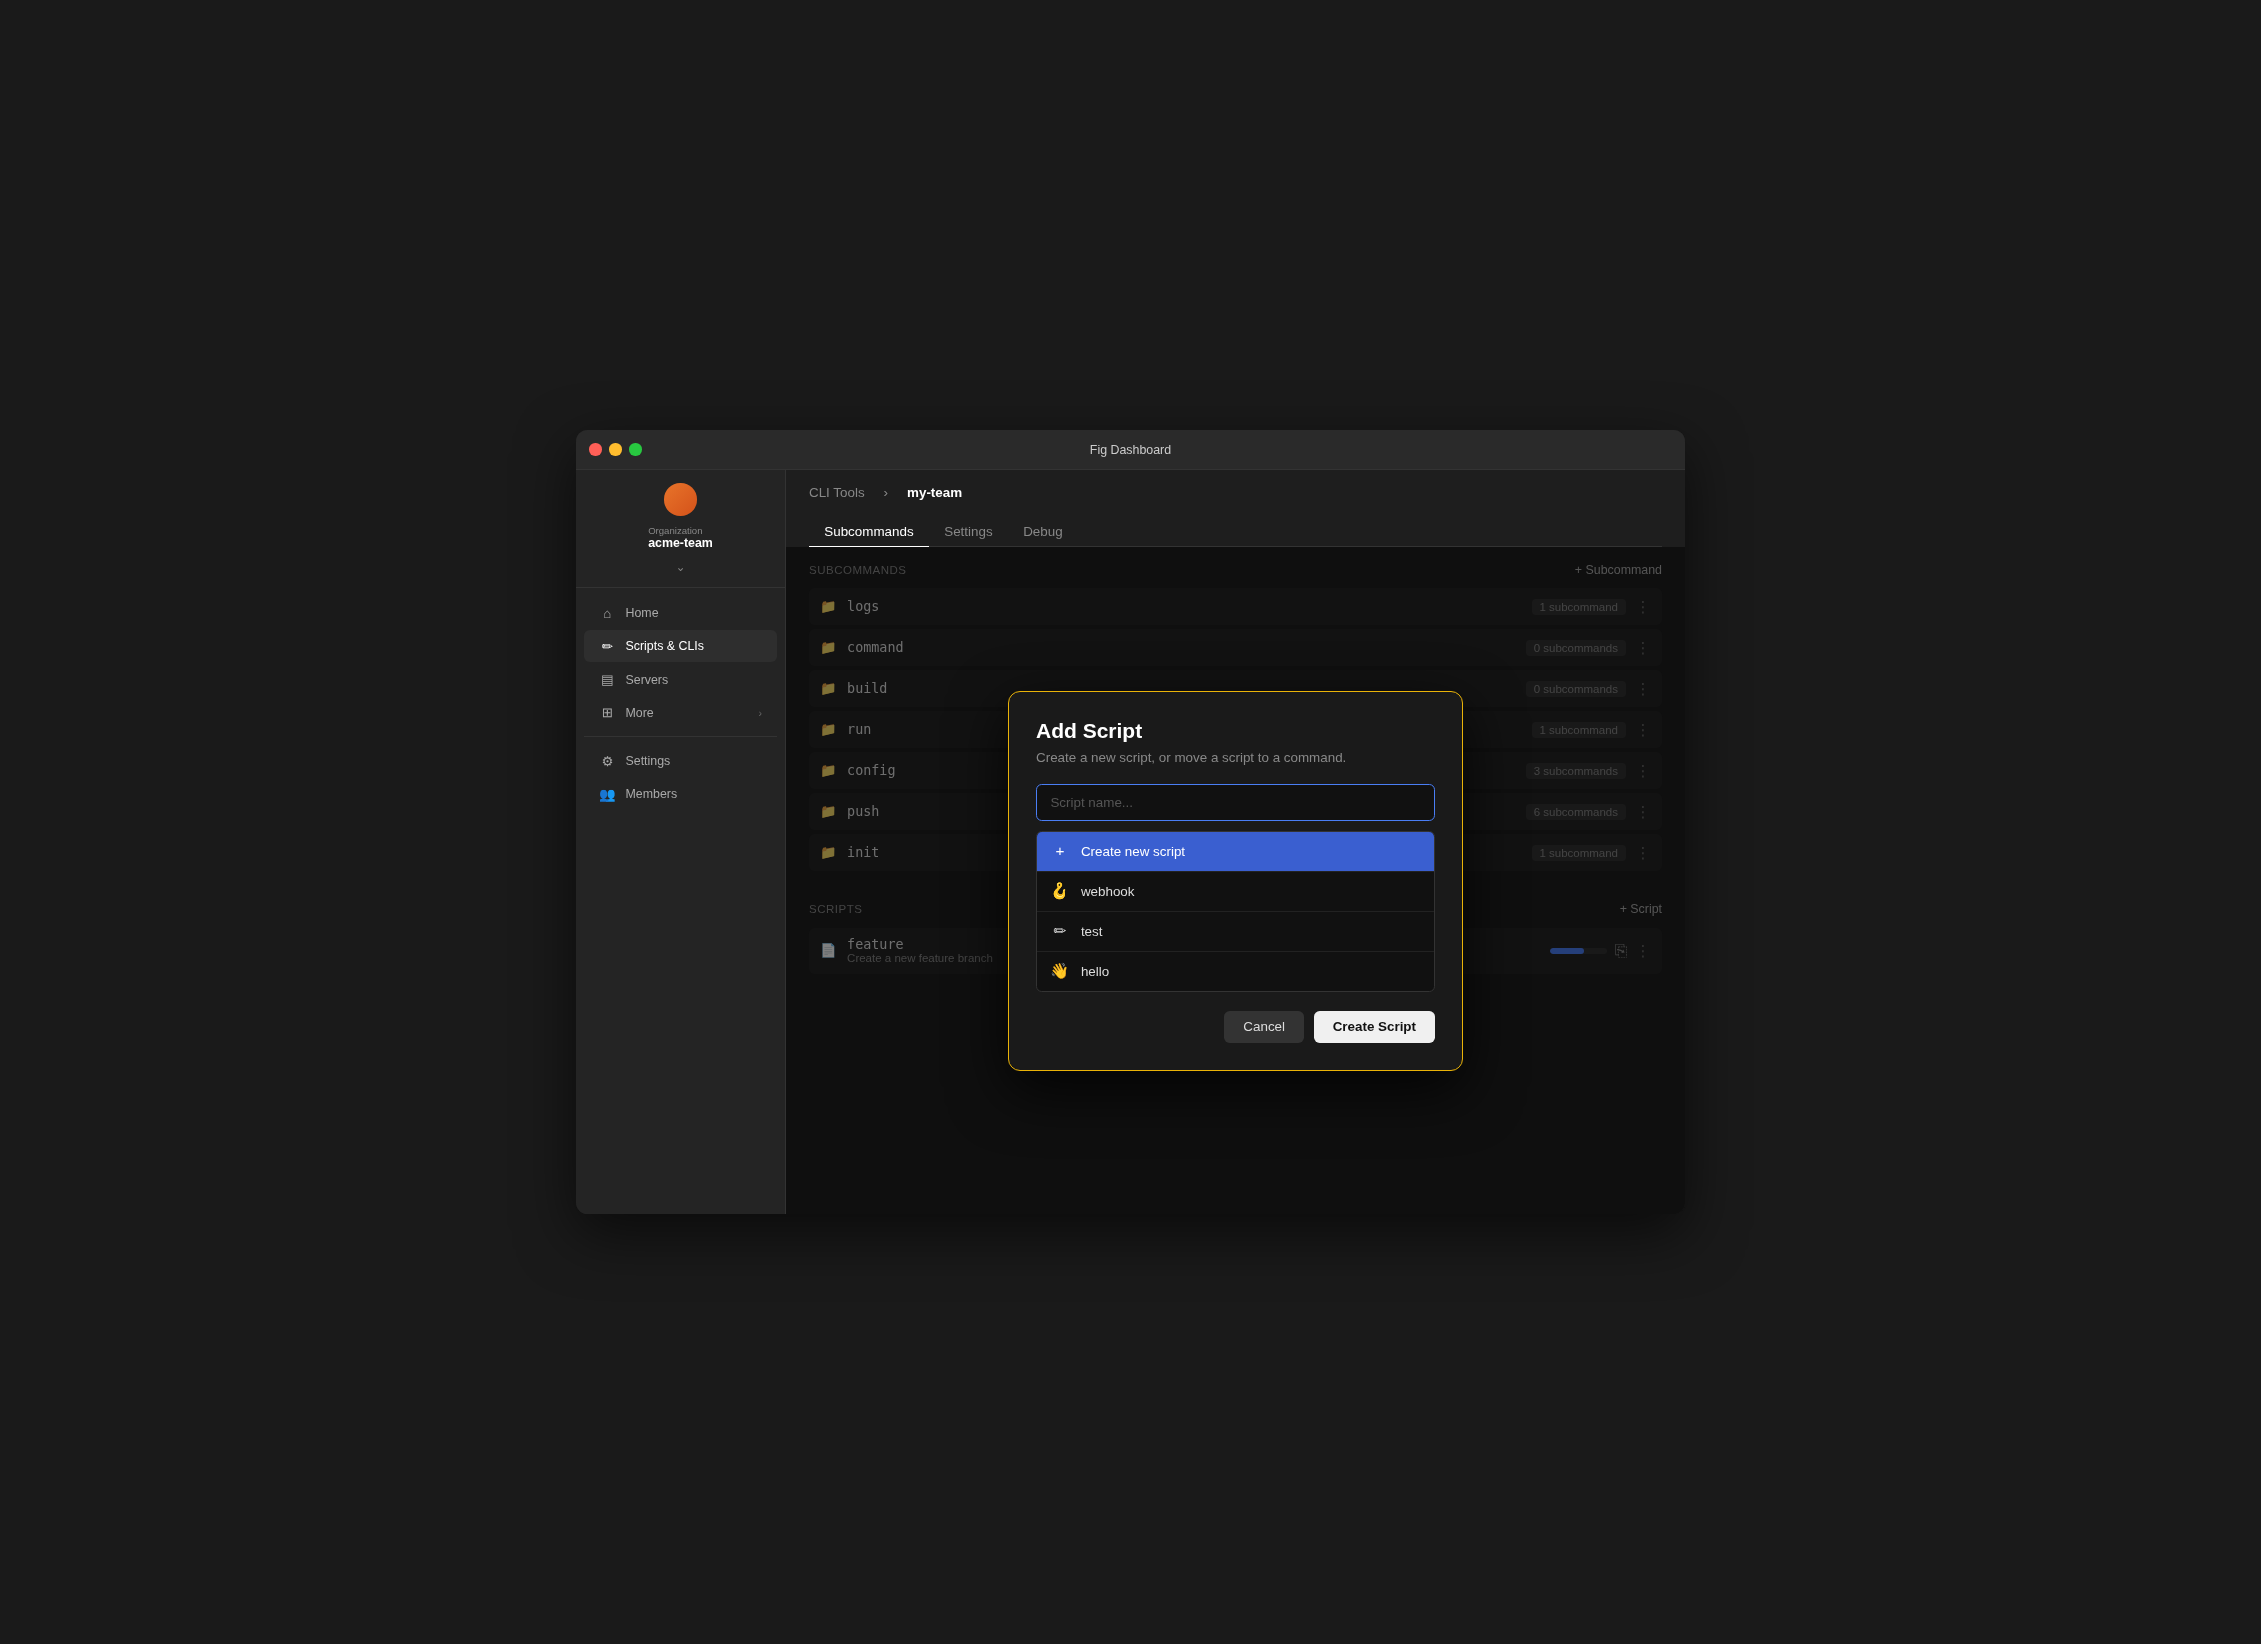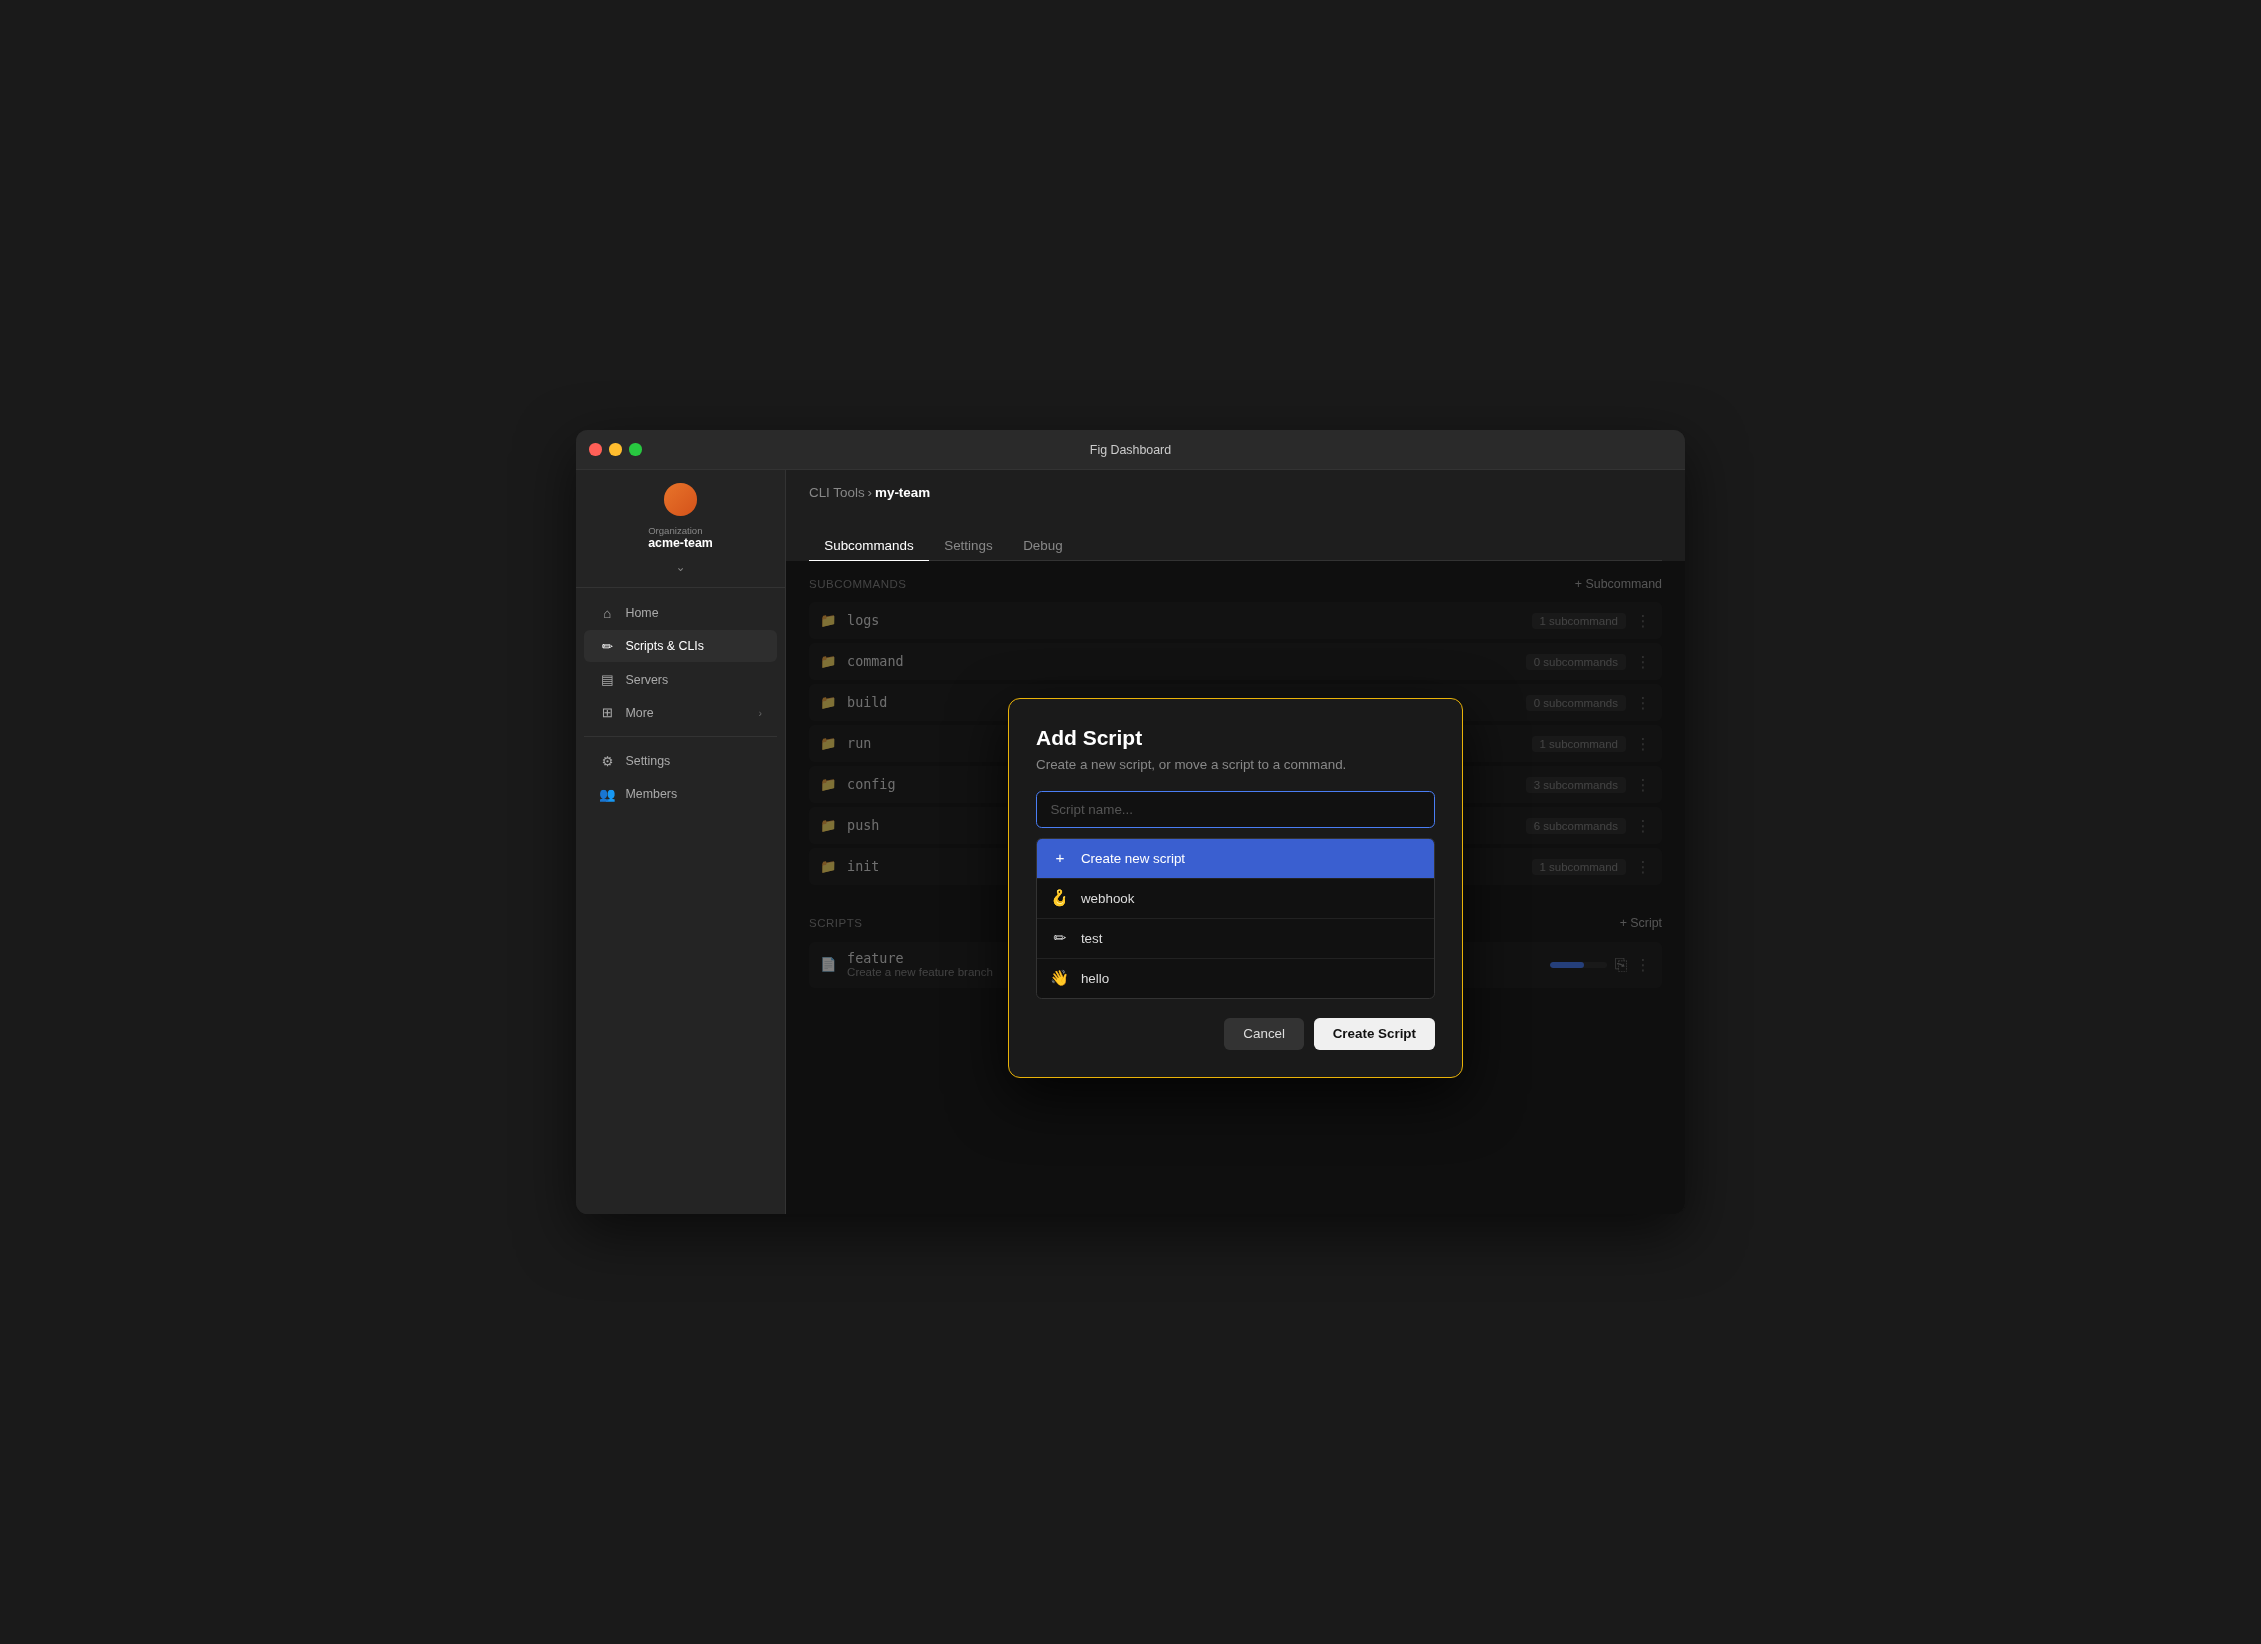--- a/index.html
+++ b/index.html
@@ -135,24 +135,24 @@
       flex-direction: column;
       overflow: hidden;
     }
     .content-header {
       padding: 15.3px 23px 0;
       flex-shrink: 0;
     }
     .breadcrumb {
       display: flex;
       align-items: center;
-      gap: 3px;
+      gap: 19px;
       color: #888;
       font-size: 13.4px;
-      margin-bottom: 30px;
+      margin-bottom: 16px;
     }
     .breadcrumb .current { color: #fff; font-weight: 600; }
     .tabs {
       display: flex;
       gap: 0;
       border-bottom: 1px solid #333;
     }
     .tab {
       padding: 7.6px 15.3px;
       color: #888;

